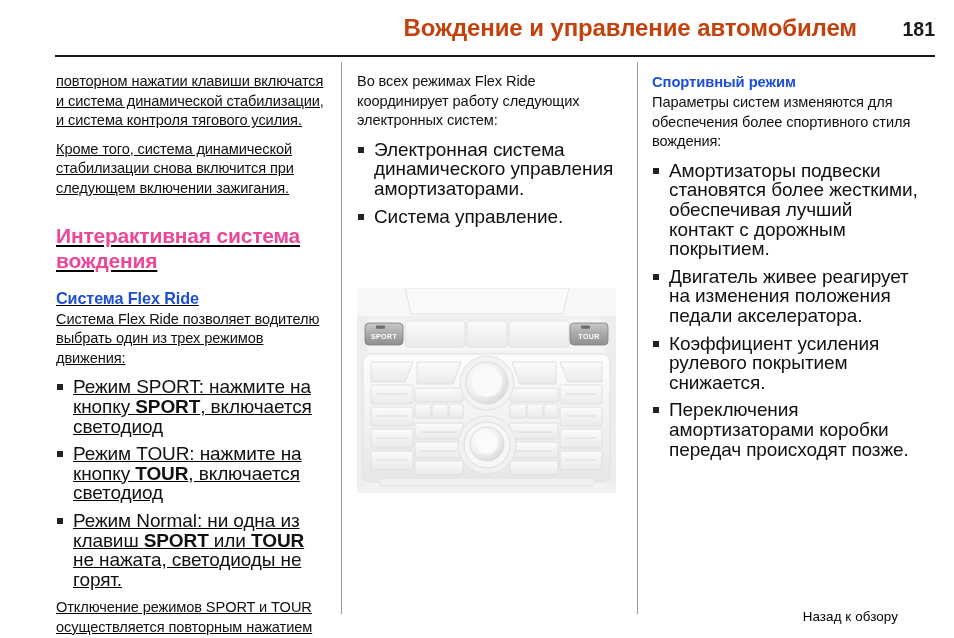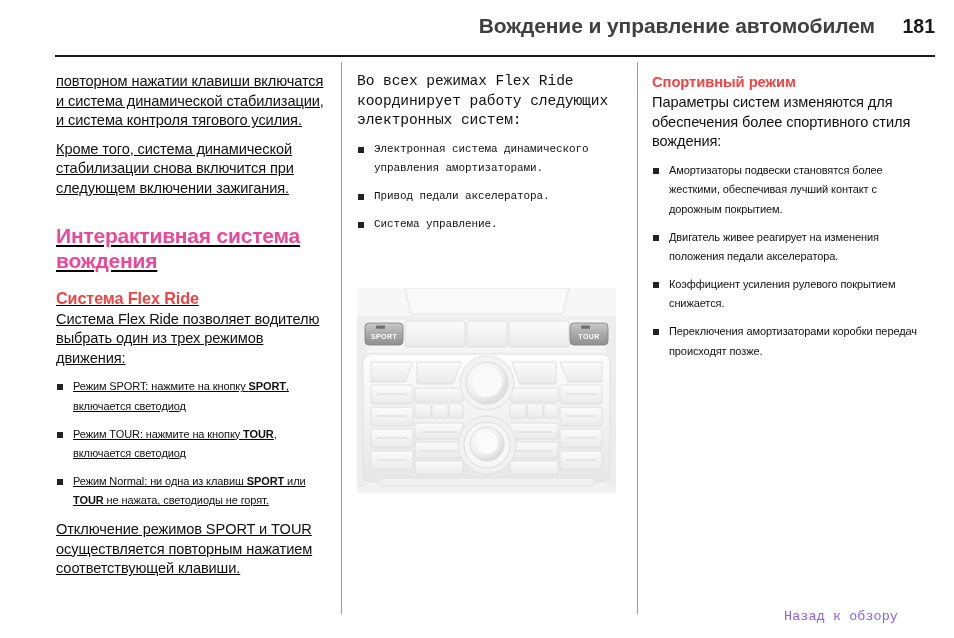--- a/index.html
+++ b/index.html
@@ -25,30 +25,30 @@
     position: absolute;
     left: 55px;
     top: 14px;
     width: 880px;
     height: 34px;
     display: flex;
     align-items: baseline;
     justify-content: flex-end;
   }
   .header-title {
-    font-size: 21px;
+    font-size: 24px;
     font-weight: bold;
     letter-spacing: -0.1px;
-    color: #404040;
+    color: #c2410c;
   }
   .header-pageno {
     font-size: 19.5px;
     font-weight: bold;
     color: #1a1a1a;
-    margin-left: 24px;
+    margin-left: 42px;
     min-width: 36px;
     text-align: right;
   }
   .header-rule {
     position: absolute;
     left: 55px;
     top: 55px;
     width: 880px;
     height: 2px;
     background: #1a1a1a;
@@ -65,21 +65,21 @@
   .col-divider.left-div  { left: 341px; }
   .col-divider.right-div { left: 637px; }
 
   
   .column {
     position: absolute;
     top: 72px;
     width: 270px;
   }
   .col-1 { left: 56px; text-decoration: underline;  }
-  .col-2 { left: 357px; font-family: Liberation Mono, monospace; }
+  .col-2 { left: 357px; }
   .col-3 { left: 652px; }
 
   
   p.body {
     font-size: 14.6px;
     line-height: 19.6px;
     color: #111111;
     margin-bottom: 9px;
     letter-spacing: -0.1px;
   }
@@ -92,35 +92,35 @@
     color: #ec4899;
     margin-top: 24px;
     margin-bottom: 14px;
     letter-spacing: -0.2px;
   }
 
   h2.sub-title {
     font-size: 16.2px;
     font-weight: bold;
     line-height: 20px;
-    color: #ef4444;
+    color: #1d4ed8;
     margin-bottom: 2px;
     letter-spacing: -0.1px;
   }
   h2.sub-title.tight { font-size: 14.8px; margin-bottom: 1px; }
 
   ul.bullets {
     list-style: none;
     margin: 6px 0 9px 0;
   }
   ul.bullets.tight-top { margin-top: 3px; }
   ul.bullets li {
     position: relative;
     padding-left: 17px;
-    font-size: 11px;
+    font-size: 19px;
     line-height: 19.6px;
     color: #111111;
     margin-bottom: 8px;
     letter-spacing: -0.1px;
   }
   ul.bullets li:last-child { margin-bottom: 0; }
   ul.bullets li::before {
     content: "";
     position: absolute;
     left: 1px;
@@ -142,23 +142,22 @@
     overflow: hidden;
   }
   .console-svg { display: block; width: 259px; height: 205px; }
 
   
   .footer-link {
     position: absolute;
     right: 56px;
     bottom: 14px;
     font-size: 13.4px;
-    color: #8b5cf6;
+    color: #000000;
     letter-spacing: 0.1px;
-    font-family: Liberation Mono, monospace;
   }
 </style>
 </head>
 <body>
 
 <div class="page">
 
   <div class="header">
     <span class="header-title">Вождение и управление автомобилем</span>
     <span class="header-pageno">181</span>
@@ -185,21 +184,20 @@
     </ul>
 
     <p class="body">Отключение режимов SPORT и TOUR осуществляется повторным нажатием соответствующей клавиши.</p>
   </div>
 
   <div class="column col-2">
     <p class="body">Во всех режимах Flex Ride координирует работу следующих электронных систем:</p>
 
     <ul class="bullets tight-top">
       <li>Электронная система динамического управления амортизаторами.</li>
-      <li>Привод педали акселератора.</li>
       <li>Система управление.</li>
     </ul>
   </div>
 
   <div class="figure">
     <svg class="console-svg" viewBox="0 0 259 205" xmlns="http://www.w3.org/2000/svg">
       <defs>
         <linearGradient id="panelGrad" x1="0" y1="0" x2="0" y2="1">
           <stop offset="0%" stop-color="#fdfdfd"></stop>
           <stop offset="100%" stop-color="#e7e7e7"></stop>

